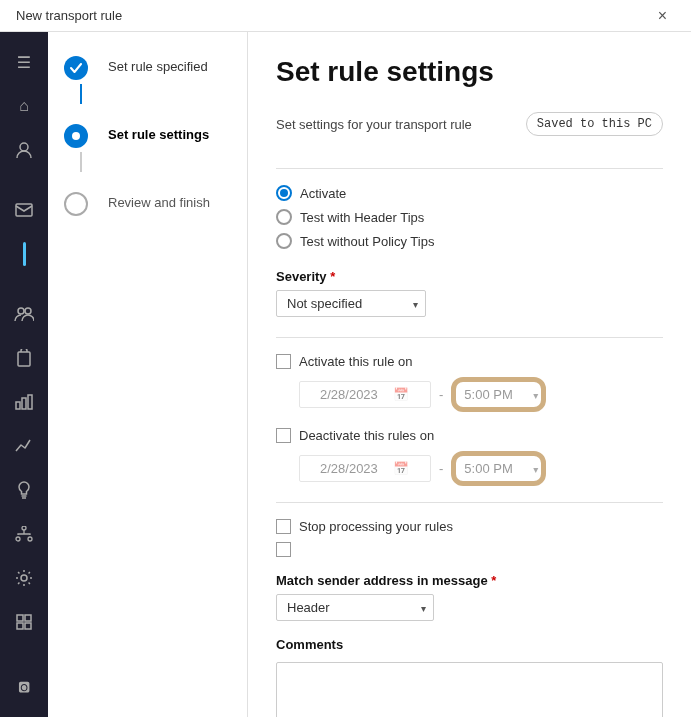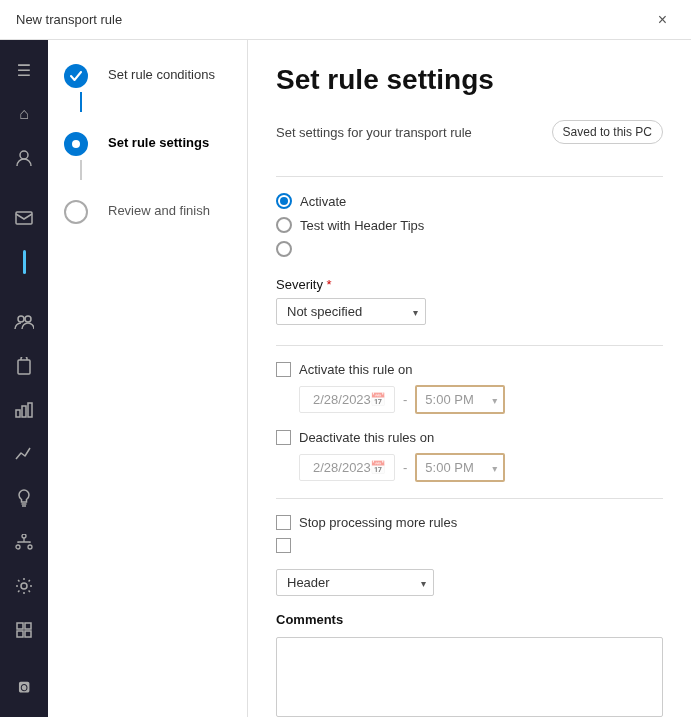--- a/index.html
+++ b/index.html
@@ -12,21 +12,21 @@
       height: 717px;
       background: white;
     }
 
     
     .title-bar {
       display: flex;
       align-items: center;
       justify-content: space-between;
       padding: 0 16px;
-      height: 40px;
+      height: 32px;
       background: white;
       border-bottom: 1px solid #e0e0e0;
       flex-shrink: 0;
     }
     .title-bar-title {
       font-size: 13px;
       color: #333;
     }
     .close-btn {
       cursor: pointer;
@@ -145,20 +145,21 @@
       font-size: 13px;
       color: #444;
     }
     .saved-badge {
       border: 1px solid #ccc;
       padding: 4px 10px;
       font-size: 12px;
       color: #333;
       border-radius: 12px;
       white-space: nowrap;
+      font-family: Liberation Mono, monospace;
     }
 
     .section-label {
       font-size: 13px;
       font-weight: 600;
       color: #111;
       margin-bottom: 10px;
     }
 
     
@@ -256,52 +257,52 @@
     
     .date-row {
       display: flex;
       align-items: center;
       gap: 8px;
       margin-bottom: 16px;
       padding-left: 23px;
     }
     .date-input {
       border: 1px solid #ccc;
-      padding: 5px 13px;
+      padding: 5px 20px;
       font-size: 13px;
       color: #333;
       border-radius: 2px;
-      width: 96px;
+      width: 132px;
       display: flex;
       align-items: center;
       justify-content: space-between;
       background: white;
     }
     .date-icon {
       color: #555;
       font-size: 13px;
     }
     .date-separator {
       font-size: 13px;
       color: #333;
     }
     .time-select-wrapper {
       position: relative;
       display: inline-block;
     }
     .time-select {
       appearance: none;
       -webkit-appearance: none;
-      border: 2px solid #a16207;
+      border: 5px solid #a16207;
       padding: 5px 28px 5px 8px;
       font-size: 13px;
       color: #333;
       background: white;
       cursor: pointer;
-      border-radius: 2px;
+      border-radius: 12px;
       min-width: 90px;
     }
 
     
     .match-section {
       margin-bottom: 16px;
     }
 
     
     .comments-section {
@@ -423,21 +424,21 @@
 
       <div class="wizard-step">
         <div style="display:flex;flex-direction:column;align-items:center;">
           <div class="wizard-step-indicator step-done">
             <svg width="12" height="10" viewBox="0 0 12 10" fill="none">
                 <path d="M1 5l3.5 4L11 1" stroke="white" stroke-width="2" stroke-linecap="round" stroke-linejoin="round"></path>
               </svg>
           </div>
           <div style="width:2px;height:20px;background:#0078d4;margin-top:4px;"></div>
         </div>
-        <span class="wizard-step-label done" style="margin-left:10px;padding-top:3px;">Set rule conditions</span>
+        <span class="wizard-step-label done" style="margin-left:10px;padding-top:3px;">Set rule specified</span>
       </div>
 
       <div class="wizard-step">
         <div style="display:flex;flex-direction:column;align-items:center;">
           <div class="wizard-step-indicator step-active" style="background:#0078d4;border-radius:50%;width:24px;height:24px;display:flex;align-items:center;justify-content:center;">
             <div style="width:8px;height:8px;border-radius:50%;background:white;"></div>
           </div>
           <div style="width:2px;height:20px;background:#ccc;margin-top:4px;"></div>
         </div>
         <span class="wizard-step-label active" style="margin-left:10px;padding-top:3px;font-weight:600;">Set rule settings</span>
@@ -463,25 +464,26 @@
         <label class="radio-item">
           <div class="radio-circle selected"></div>
           <span>Activate</span>
         </label>
         <label class="radio-item">
           <div class="radio-circle unselected"></div>
           <span>Test with Header Tips</span>
         </label>
         <label class="radio-item">
           <div class="radio-circle unselected"></div>
+          <span>Test without Policy Tips</span>
         </label>
       </div>
 
       <div class="severity-section">
-        <div style="font-size:13px;font-weight:400;color:#111;margin-bottom:6px;">
+        <div style="font-size:13px;font-weight:700;color:#111;margin-bottom:6px;">
           <span>Severity</span><span style="color:#c00;"> *</span>
         </div>
         <div class="select-wrapper">
           <select class="select-control">
             <option>Not specified</option>
             <option>Low</option>
             <option>Medium</option>
             <option>High</option>
           </select>
           <span class="select-arrow">▾</span>
@@ -528,28 +530,31 @@
             <span class="select-arrow">▾</span>
           </div>
         </div>
       </div>
 
       <hr class="section-divider">
 
       <div class="checkbox-section">
         <div class="checkbox-row">
           <div class="checkbox-box"></div>
-          <span>Stop processing more rules</span>
+          <span>Stop processing your rules</span>
         </div>
         <div class="checkbox-row">
           <div class="checkbox-box"></div>
         </div>
       </div>
 
       <div class="match-section">
+        <div style="font-size:13px;font-weight:600;color:#111;margin-bottom:6px;">
+          <span>Match sender address in message</span><span style="color:#c00;"> *</span>
+        </div>
         <div class="select-wrapper">
           <select class="select-control">
             <option>Header</option>
             <option>Envelope</option>
             <option>Header or Envelope</option>
           </select>
           <span class="select-arrow">▾</span>
         </div>
       </div>
 

